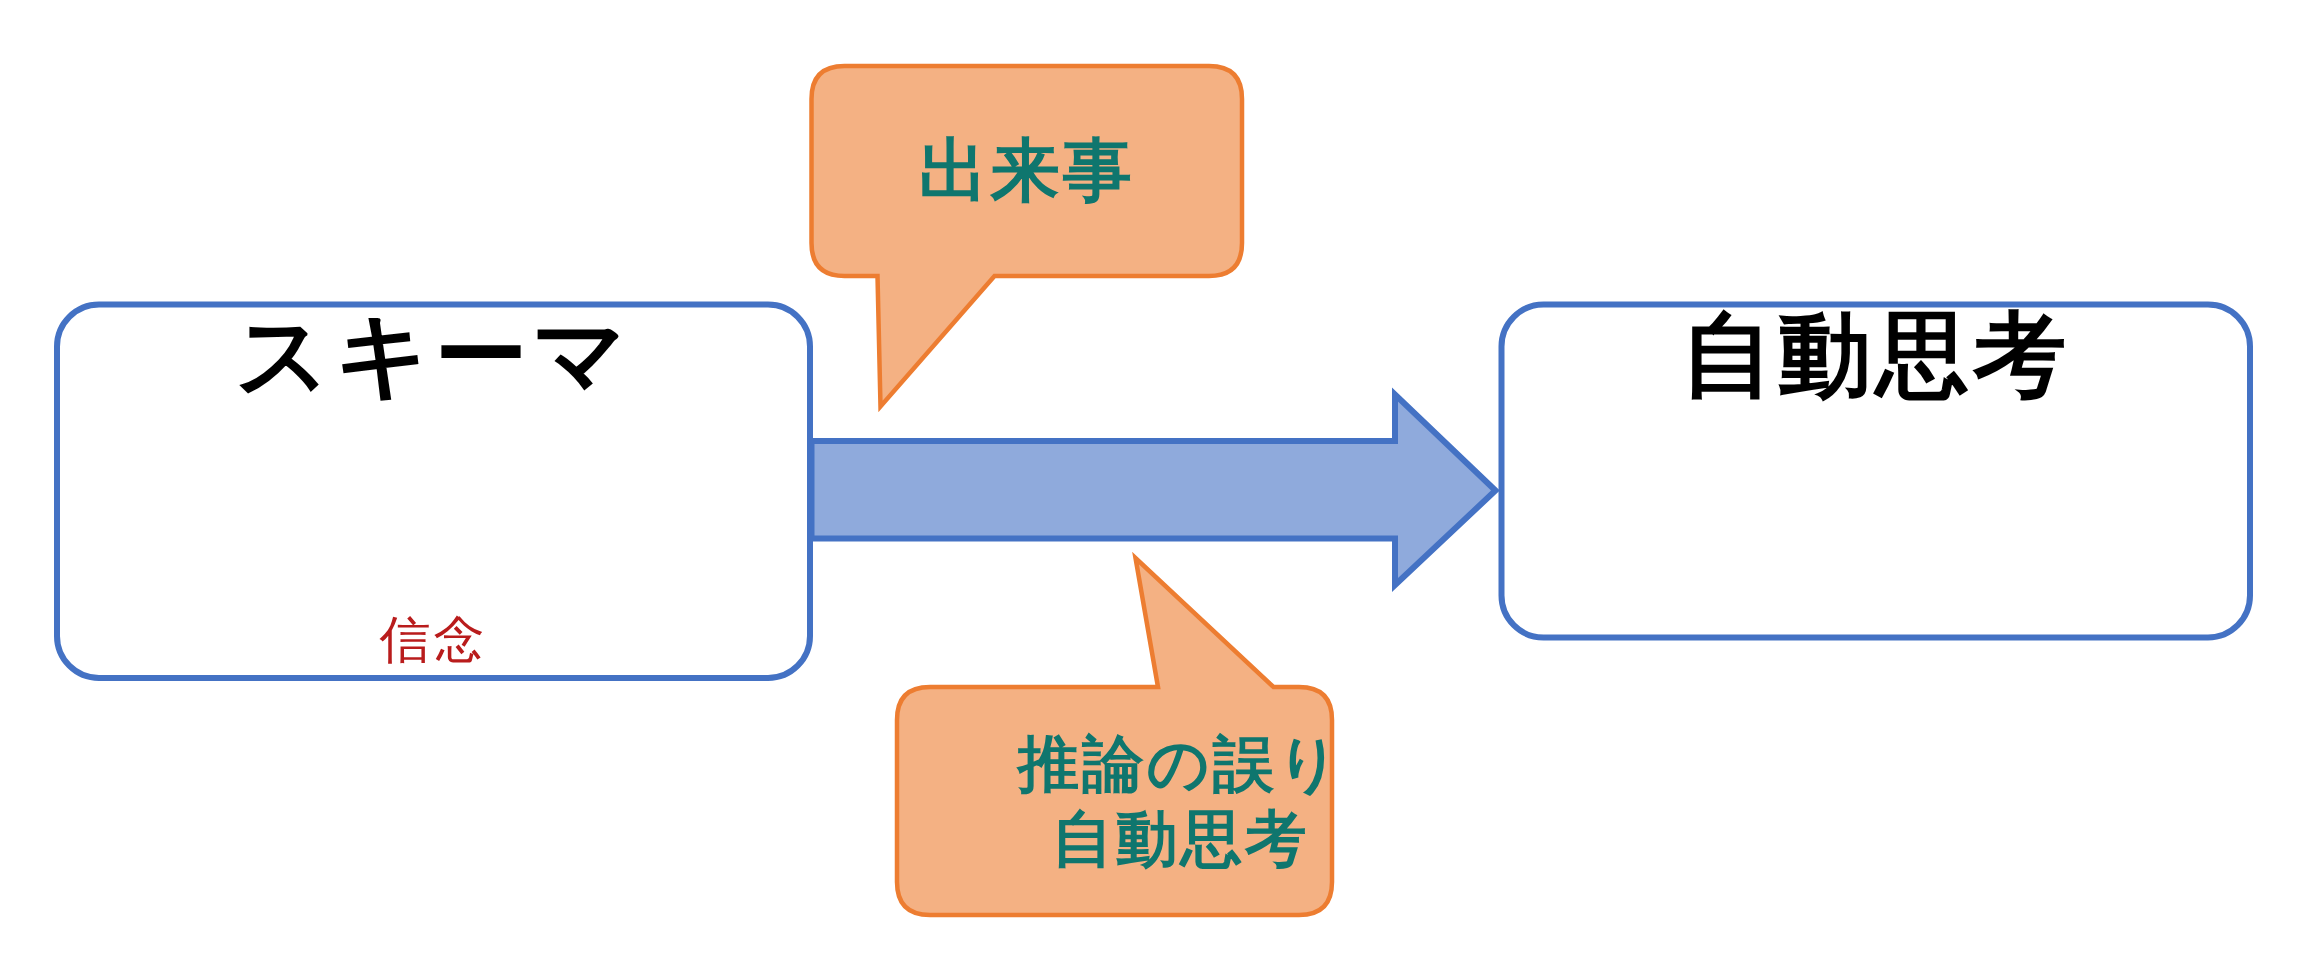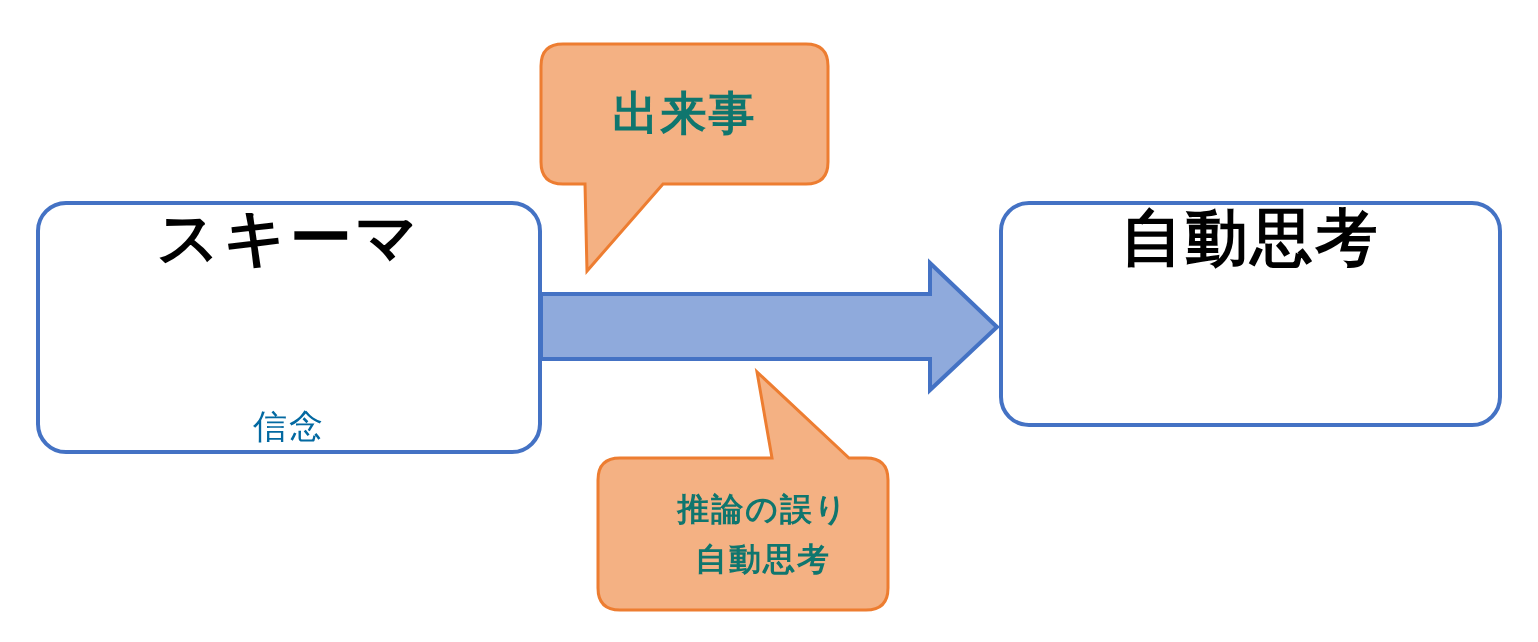--- a/index.html
+++ b/index.html
@@ -51,21 +51,21 @@
     font-weight: bold;
     color: #000000;
     letter-spacing: 3px;
     line-height: 1.05;
     white-space: nowrap;
   }
   .node-subtitle {
     margin-top: 14px;
     font-size: 34px;
     font-weight: normal;
-    color: #0369a1;
+    color: #b91c1c;
     letter-spacing: 2px;
     white-space: nowrap;
   }
   .callout-label {
     position: absolute;
     display: flex;
     flex-direction: column;
     align-items: center;
     justify-content: center;
     text-align: center;
@@ -75,25 +75,25 @@
   }
   .callout-label.event {
     left: 541px;
     top: 45px;
     width: 287px;
     height: 137px;
     font-size: 46px;
     letter-spacing: 2px;
   }
   .callout-label.distortion {
-    left: 598px;
+    left: 622px;
     top: 458px;
     width: 330px;
     height: 152px;
-    font-size: 32px;
+    font-size: 41px;
     letter-spacing: 2px;
     line-height: 50px;
   }
   .callout-line {
     white-space: nowrap;
   }
 </style>
 </head>
 <body>
 

